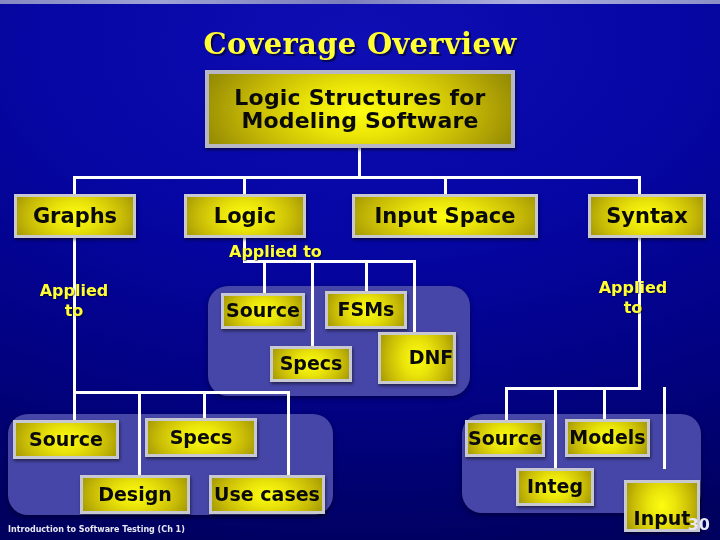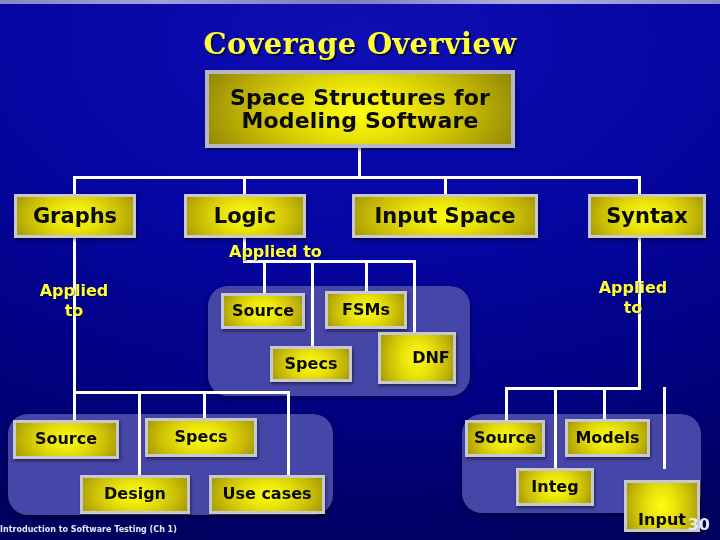--- a/index.html
+++ b/index.html
@@ -47,21 +47,21 @@
     display:flex;align-items:center;justify-content:center;
     box-sizing:border-box;
     box-shadow:1px 2px 3px rgba(0,0,0,.5);
   }
   .gbox span{
     font-family:"DejaVu Sans","Liberation Sans",sans-serif;
     font-weight:bold;color:#0a0a0a;white-space:nowrap;
     line-height:1.05;text-align:center;
   }
   .big span{font-size:21px;}
-  .mid span{font-size:16px;}
+  .mid span{font-size:19px;}
 
   
   #hdrbox{
     left:205px;top:70px;width:310px;height:78px;
     border:4px solid #b6b6c4;
     background:
       radial-gradient(ellipse 70% 150% at 50% 52%, #fdfd10 0%, #ece607 24%, #c8bb05 50%, #978c04 76%, #6b6402 100%);
     flex-direction:column;
   }
   #hdrbox span{font-size:22px;letter-spacing:.2px;}
@@ -73,21 +73,21 @@
     font-size:16px;line-height:1.25;text-align:center;white-space:pre;
     text-shadow:1px 1px 1px rgba(0,0,0,.5);
   }
 
   
   .footer{
     position:absolute;bottom:6px;color:#e8e8f4;
     font-family:"DejaVu Sans","Liberation Sans",sans-serif;
     font-size:8px;font-weight:bold;
   }
-  #f-left{left:0;margin-top:21px;}
+  #f-left{left:8px;margin-top:21px;}
   #f-mid{left:0;width:720px;text-align:center;}
   #f-right{right:10px;font-size:16px;}
 </style>
 </head>
 <body>
 
 <div id="slide">
 
   <div class="top-strip"></div>
 
@@ -119,21 +119,21 @@
   <div class="ln lnv" style="left:413px;top:260px;height:88px;"></div>
 
   <div class="ln lnv" style="left:638px;top:238px;height:152px;"></div>
   <div class="ln lnh" style="left:505px;top:387px;width:136px;"></div>
   <div class="ln lnv" style="left:505px;top:387px;height:34px;"></div>
   <div class="ln lnv" style="left:554px;top:387px;height:82px;"></div>
   <div class="ln lnv" style="left:603px;top:387px;height:34px;"></div>
   <div class="ln lnv" style="left:663px;top:387px;height:82px;"></div>
 
   <div class="gbox big" id="hdrbox">
-    <span>Space Structures for</span>
+    <span>Logic Structures for</span>
     <span>Modeling Software</span>
   </div>
 
   <div class="gbox big" style="left:14px;top:194px;width:122px;height:44px;">
     <span>Graphs</span>
   </div>
   <div class="gbox big" style="left:184px;top:194px;width:122px;height:44px;">
     <span>Logic</span>
   </div>
   <div class="gbox big" style="left:352px;top:194px;width:186px;height:44px;">

